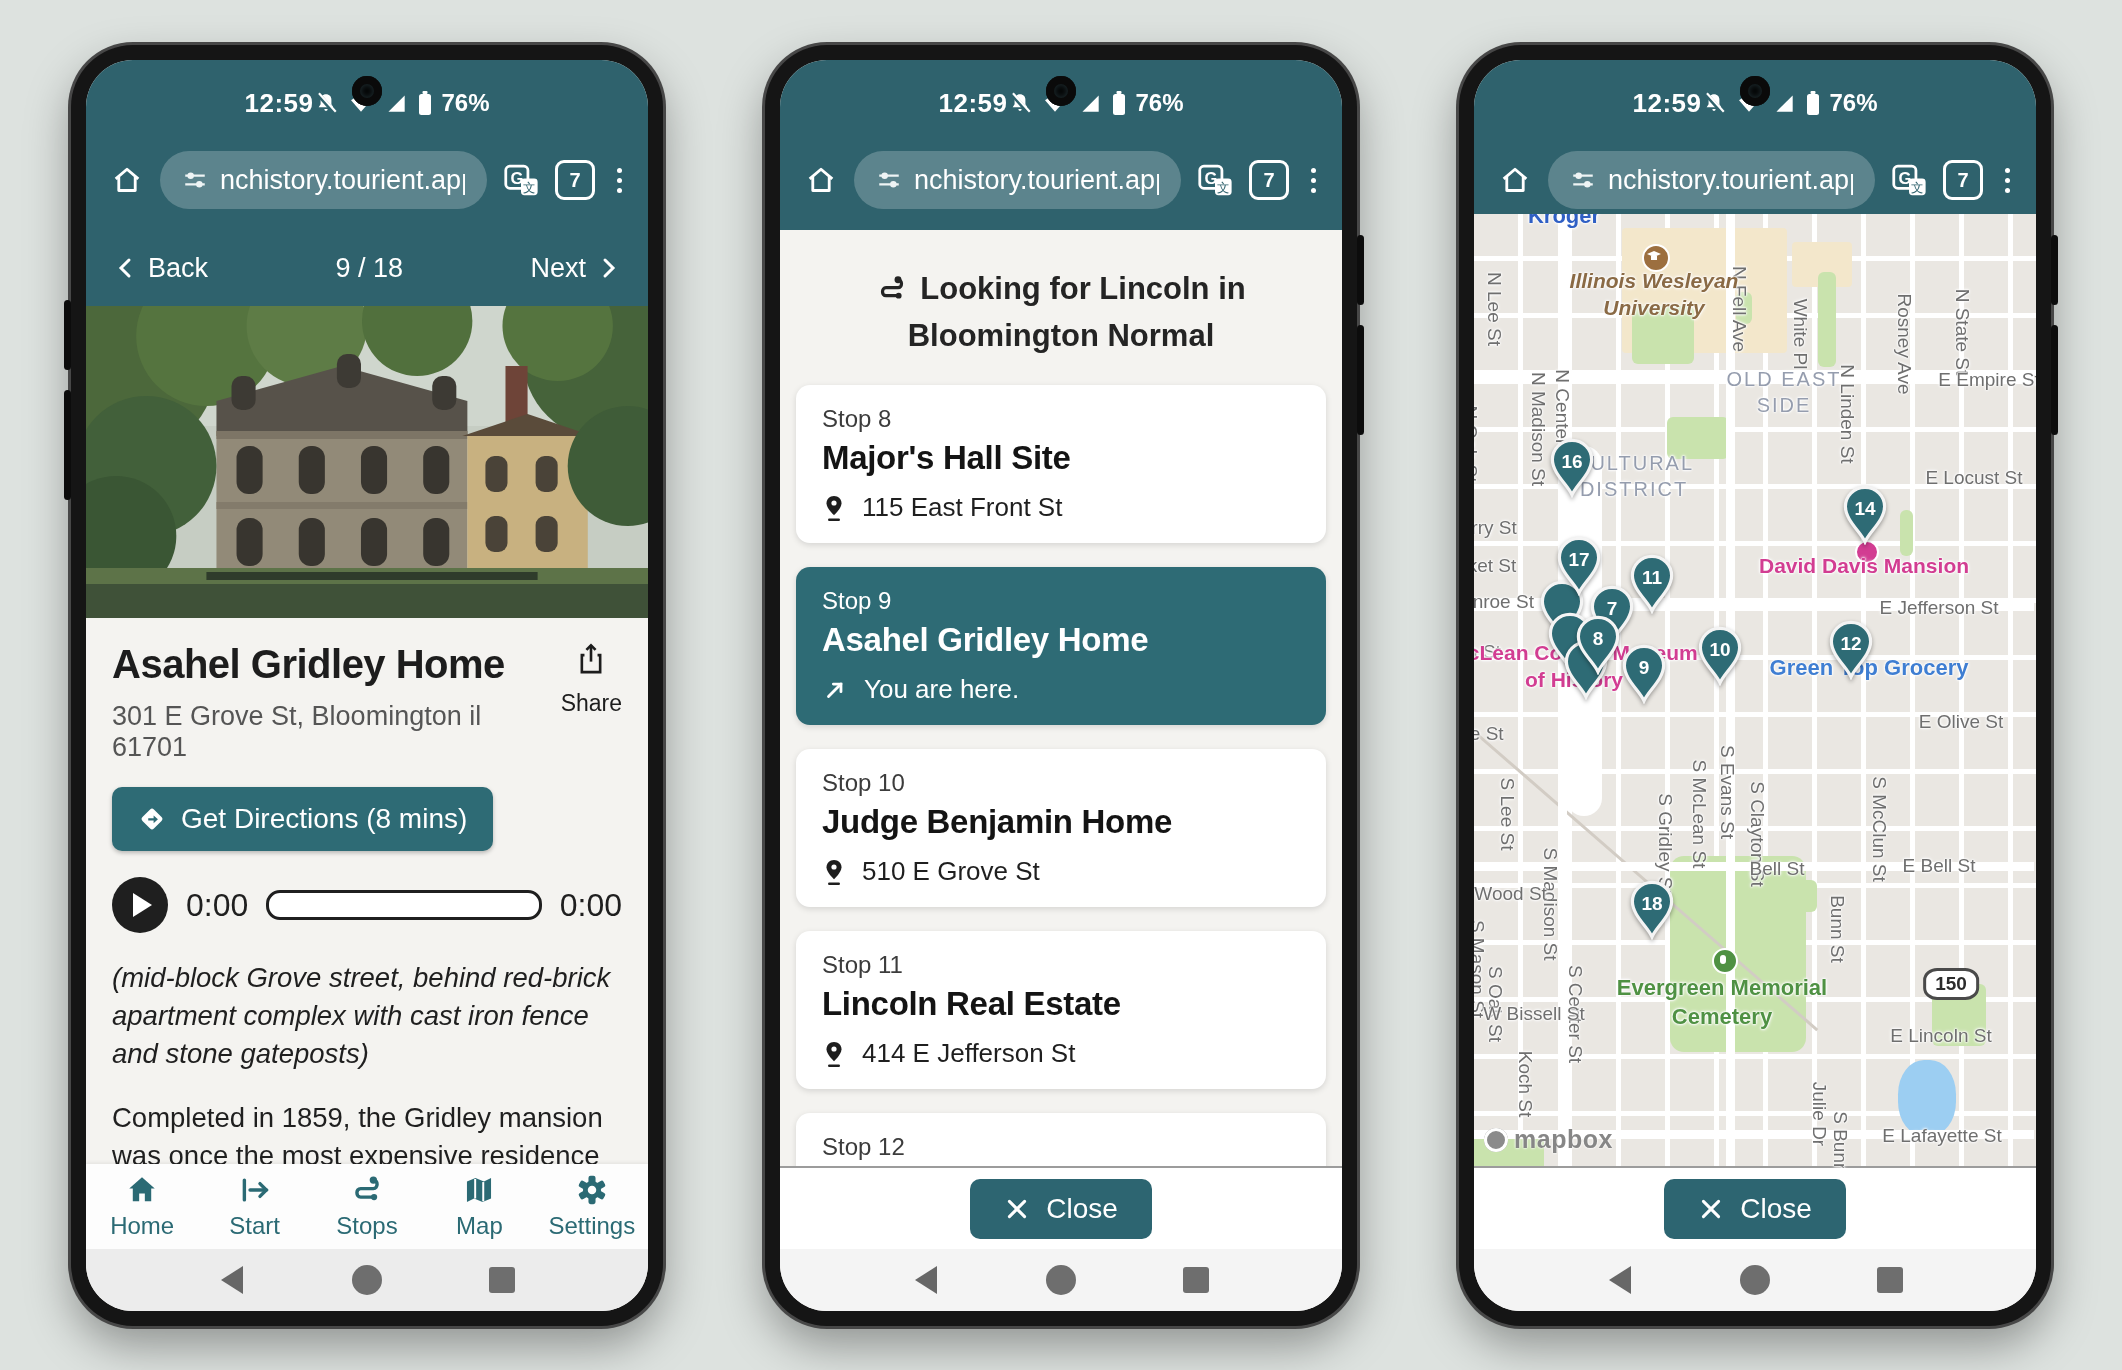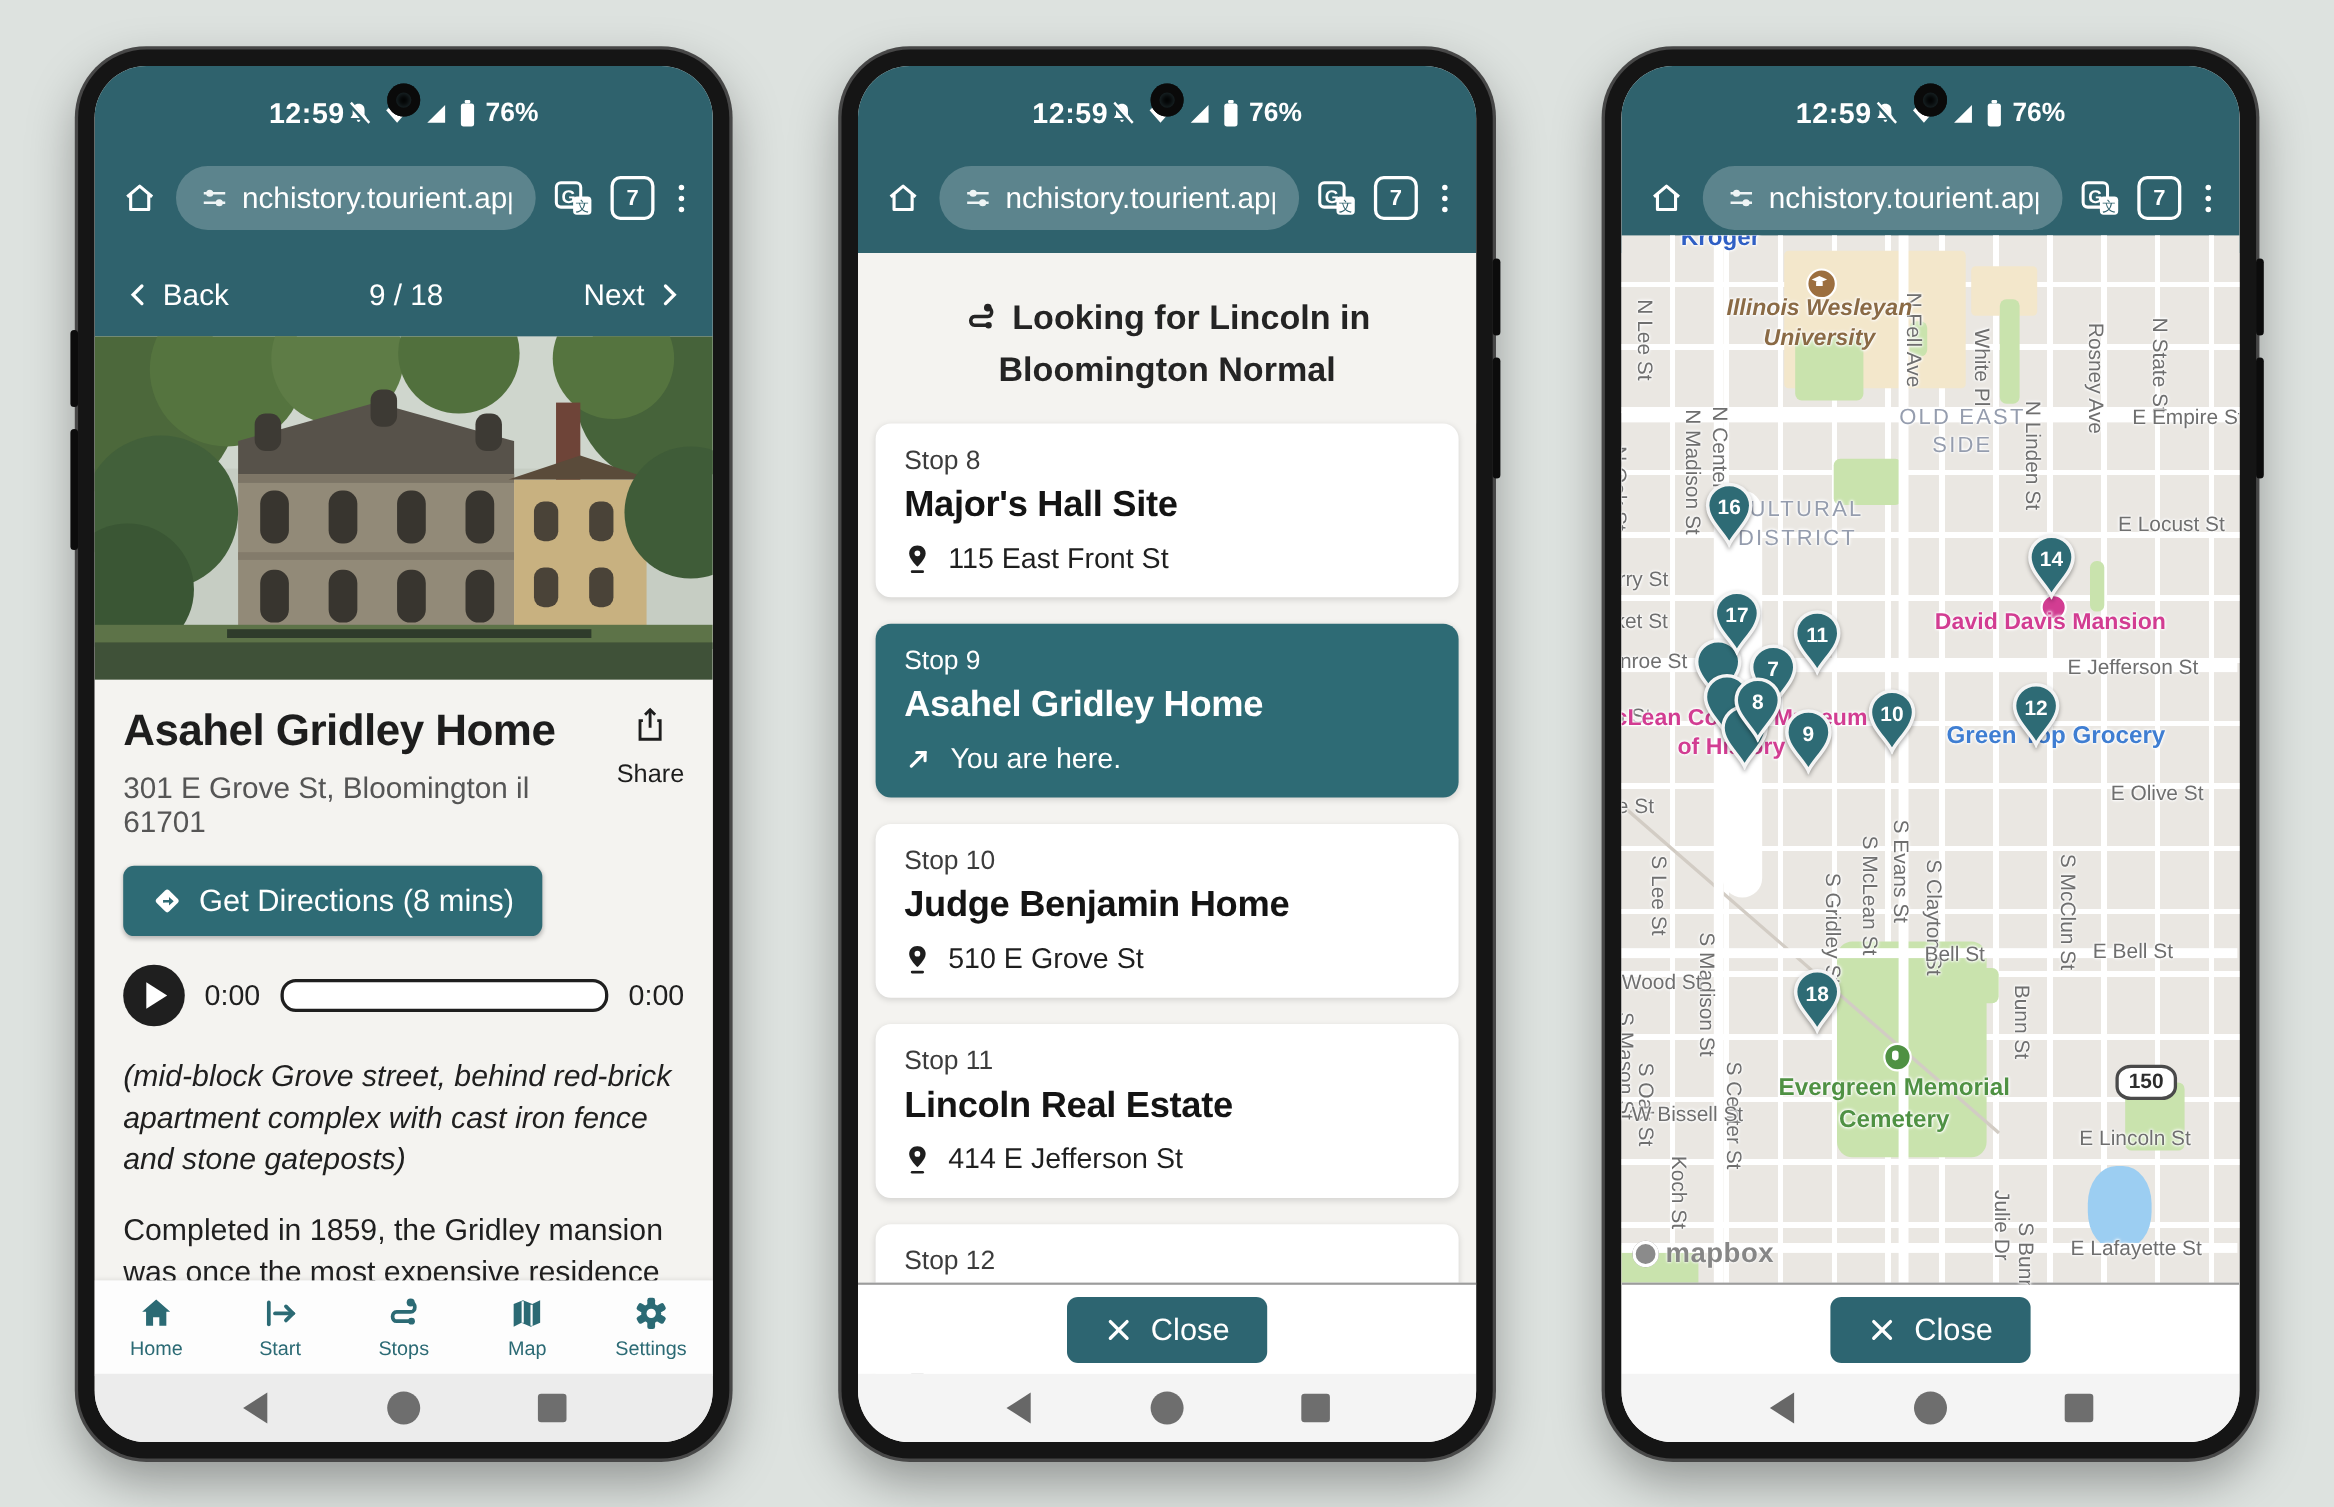--- a/index.html
+++ b/index.html
@@ -31,27 +31,27 @@
   .p1-body{padding:24px 26px 0 26px;background:#f4f3f0;}
   .titlerow{display:flex;justify-content:space-between;align-items:flex-start;}
   .p1-title{font-size:40px;font-weight:bold;color:#1d1d1d;letter-spacing:-.5px;}
   .sharebox{display:flex;flex-direction:column;align-items:center;gap:14px;color:#1d1d1d;}
   .sharebox span{font-size:23px;}
   .addr{font-size:27px;color:#555;margin-top:14px;}
   .dirbtn{margin-top:24px;display:inline-flex;align-items:center;gap:15px;background:#2e6b75;color:#fff;font-size:28px;border:none;border-radius:10px;padding:16px 26px;box-shadow:0 2px 4px rgba(0,0,0,.25);}
   .audiorow{margin-top:26px;display:flex;align-items:center;gap:18px;}
   .playbtn{width:56px;height:56px;border-radius:50%;background:#1f1f1f;display:flex;align-items:center;justify-content:center;flex:0 0 auto;}
   .playtri{width:0;height:0;border-top:12px solid transparent;border-bottom:12px solid transparent;border-left:19px solid #fff;margin-left:5px;}
-  .atime{font-size:26px;color:#1f1f1f;}
+  .atime{font-size:32px;color:#1f1f1f;}
   .abar{flex:1;height:24px;border:3px solid #1f1f1f;border-radius:14px;background:#fff;}
   .para{font-size:27.5px;line-height:1.38;color:#1f1f1f;margin-top:26px;}
   .italic{font-style:italic;}
   .bottomnav{position:absolute;left:0;right:0;bottom:62px;height:85px;background:#fdfdfd;display:flex;box-shadow:0 -1px 4px rgba(0,0,0,.08);}
   .navitem{flex:1;display:flex;flex-direction:column;align-items:center;justify-content:center;gap:5px;color:#2b6a74;}
-  .navitem span{font-size:18px;}
+  .navitem span{font-size:24px;}
   .gesture{position:absolute;left:0;right:0;bottom:0;height:62px;background:#ececec;}
   .gesture .tri{position:absolute;left:26%;top:50%;transform:translate(-50%,-50%);width:0;height:0;border-top:14px solid transparent;border-bottom:14px solid transparent;border-right:22px solid #676767;}
   .gesture .cir{position:absolute;left:50%;top:50%;transform:translate(-50%,-50%);width:30px;height:30px;border-radius:50%;background:#6e6e6e;}
   .gesture .sq{position:absolute;left:74%;top:50%;transform:translate(-50%,-50%);width:26px;height:26px;background:#6e6e6e;border-radius:3px;}
   
   .p2-header{padding:36px 34px 26px 34px;text-align:center;font-size:31px;font-weight:bold;color:#242424;line-height:1.5;background:#f4f3f0;}
   .p2-header svg{vertical-align:-6px;margin-right:12px;}
   .stopcard{margin:0 16px 24px 16px;background:#fff;border-radius:14px;padding:20px 26px;box-shadow:0 2px 6px rgba(0,0,0,.13);}
   .stopcard.active{background:#2e6b75;}
   .stoplabel{font-size:24px;color:#3c3c3c;}

